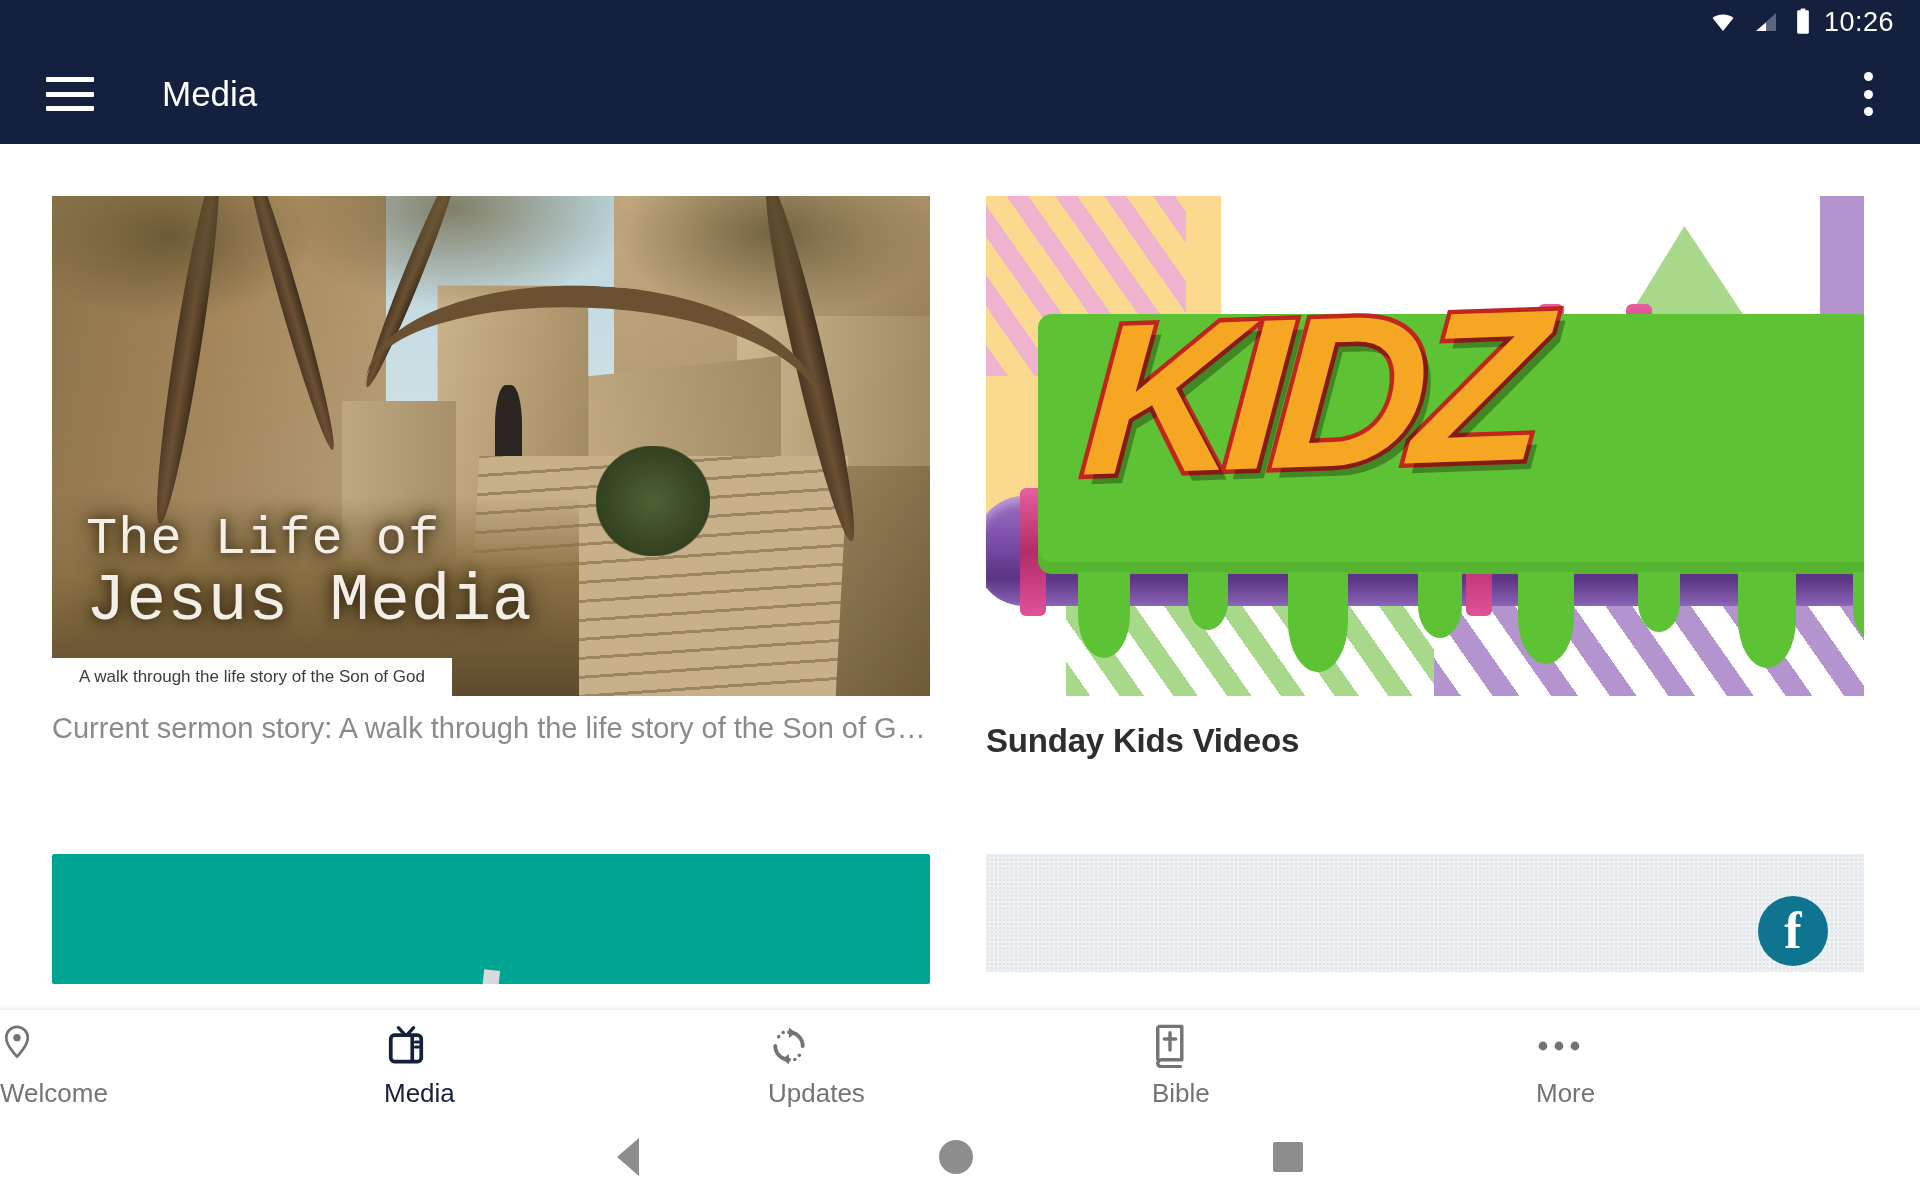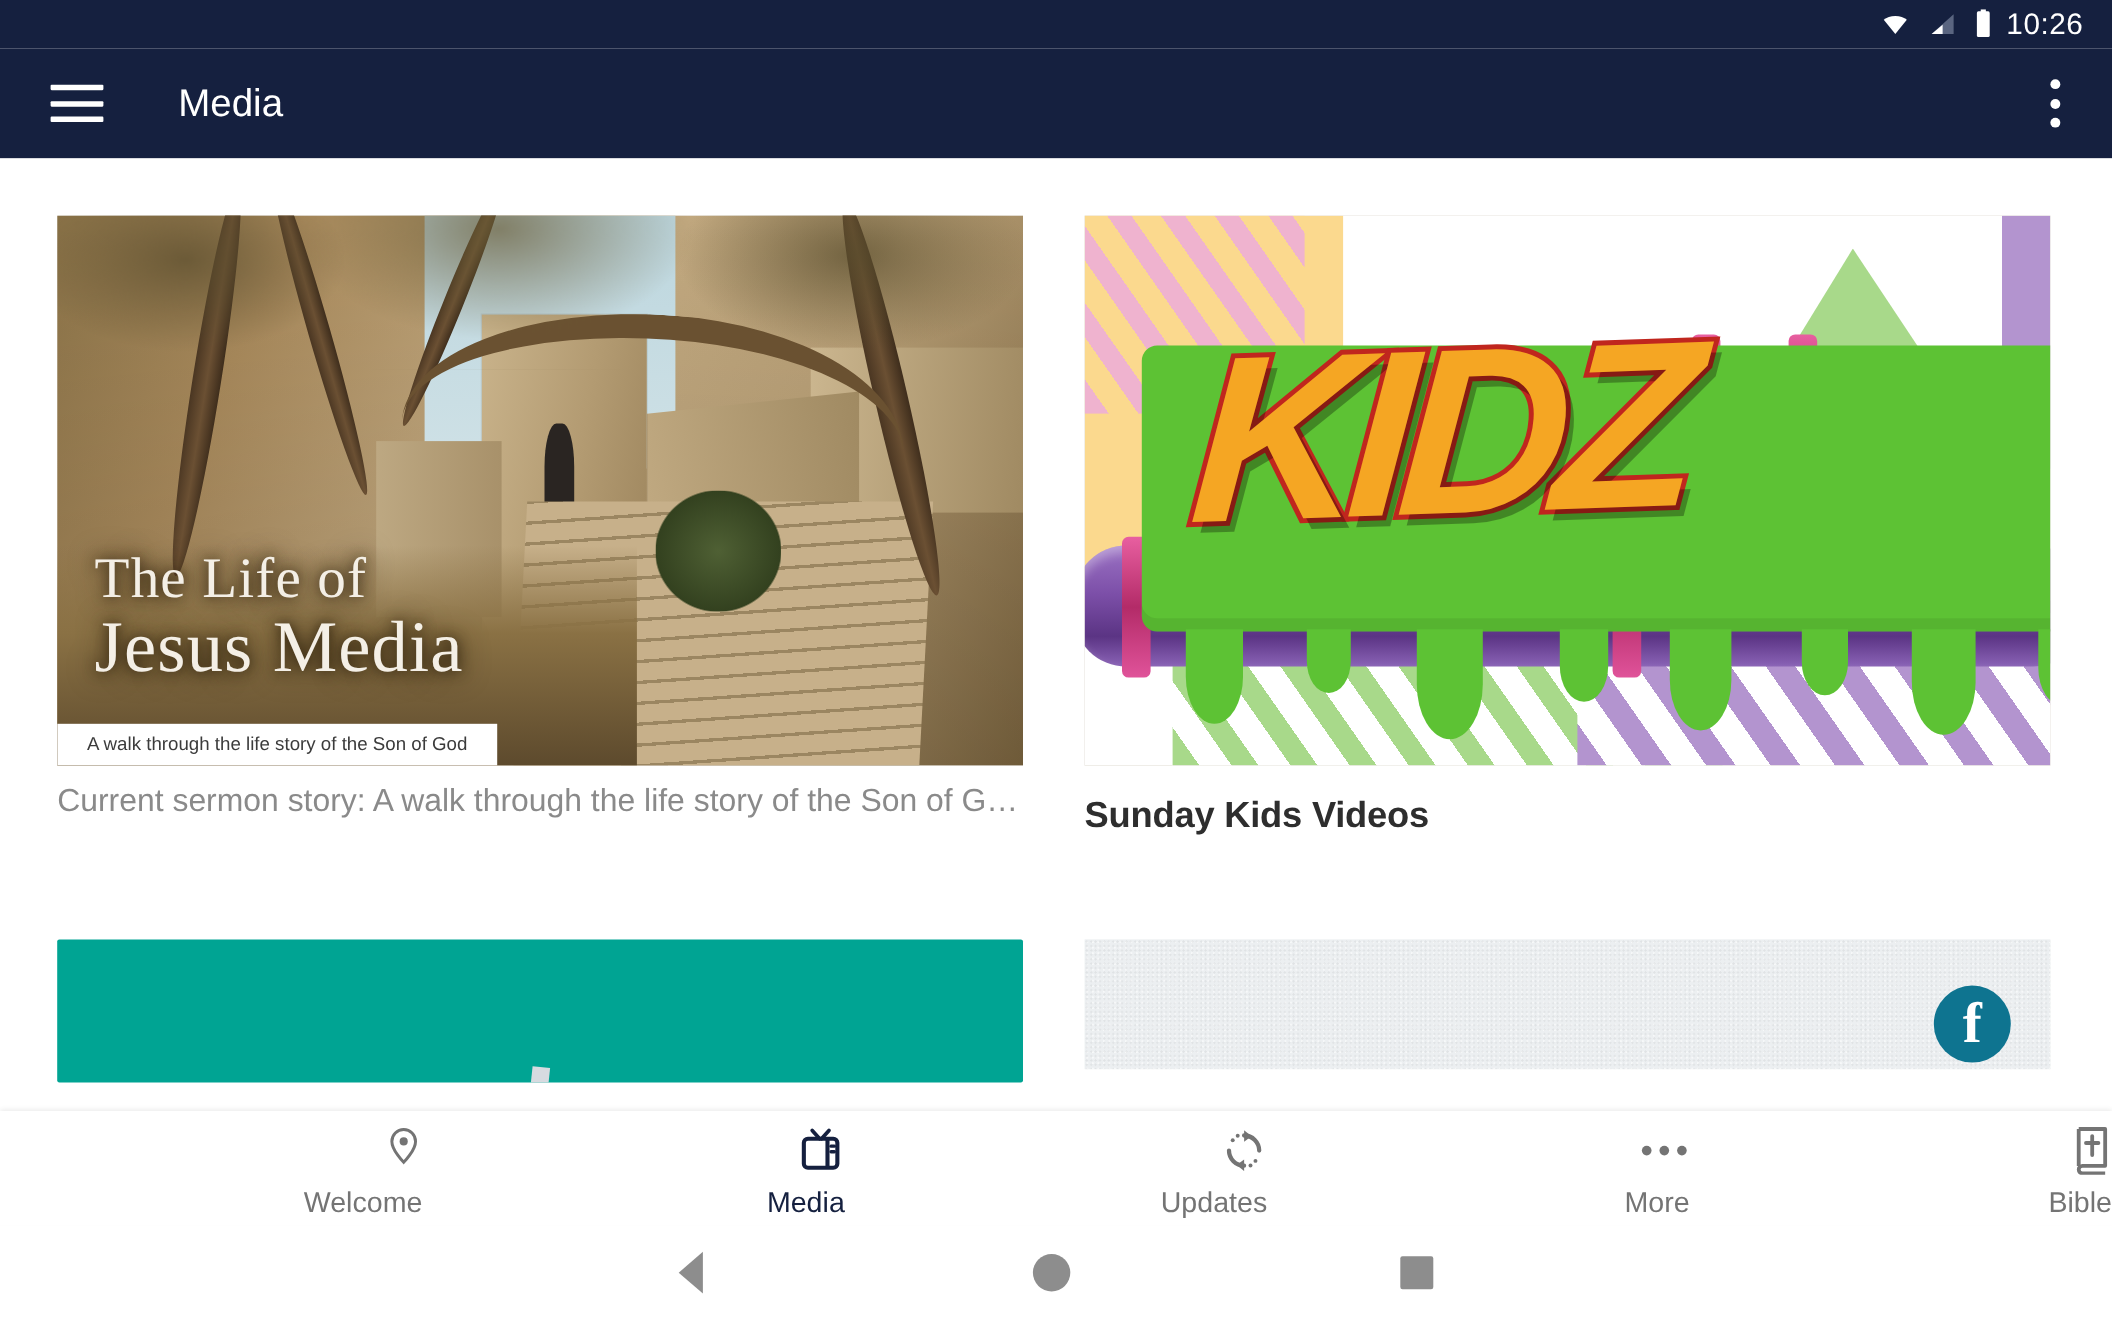--- a/index.html
+++ b/index.html
@@ -123,23 +123,23 @@
       radial-gradient(ellipse 26% 70% at 46% 36%, rgba(104,90,52,.7), rgba(104,90,52,0) 72%),
       radial-gradient(ellipse 24% 62% at 80% 48%, rgba(88,76,44,.72), rgba(88,76,44,0) 70%);
   }
   .arch-branch{
     position:absolute; left:36%; top:18%; width:52%; height:26%;
     border-top:22px solid #6a5131;
     border-radius:60% 55% 0 0 / 100% 100% 0 0;
     transform:rotate(4deg);
   }
   .jesus-title{
-    position:absolute; left:34px; bottom:74px;
+    position:absolute; left:34px; bottom:61px;
     color:#f4efe6; line-height:.98;
-    font-family:Liberation Serif, serif;
+    font-family:Liberation Mono, monospace;
     text-shadow:0 0 26px rgba(40,28,10,.95), 0 0 12px rgba(40,28,10,.9);
     letter-spacing:1px;
   }
   .jesus-title .l1{ display:block; font-size:52px; }
   .jesus-title .l2{ display:block; font-size:66px; margin-top:4px; }
   .jesus-sub{
     position:absolute; left:0; bottom:0; width:400px; height:38px;
     background:#ffffff; color:#3b3b3b; font-size:17px;
     display:flex; align-items:center; justify-content:center;
   }
@@ -244,21 +244,21 @@
   }
 
   
   .bottomnav{
     position:absolute; left:0; top:1010px; width:1920px; height:104px;
     background:#ffffff; display:flex; align-items:flex-start;
     box-shadow:0 -1px 5px rgba(0,0,0,.10);
     padding-top:14px;
   }
   .nav-item{
-    flex:1; display:flex; flex-direction:column; align-items:flex-end;
+    flex:1; display:flex; flex-direction:column; align-items:flex-start;
     gap:10px; cursor:pointer;
   }
   .nav-label{ font-size:26px; color:#747474; }
   .nav-item.active .nav-label{ color:#15203f; }
   .nav-ico{ height:44px; display:flex; align-items:center; justify-content:center;}
 
   
   .sysbar{
     position:absolute; left:0; top:1114px; width:1920px; height:86px;
     background:#ffffff; display:flex; align-items:center; justify-content:center;
@@ -420,39 +420,39 @@
         <circle cx="9.4" cy="4.6" r="1.1" fill="#747474"></circle>
         <circle cx="19.4" cy="18.8" r="1.1" fill="#747474"></circle>
         <circle cx="16.6" cy="21.4" r="1.1" fill="#747474"></circle>
       </svg>
     </div>
     <div class="nav-label">Updates</div>
   </div>
 
   <div class="nav-item">
     <div class="nav-ico">
+      <svg width="36" height="44" viewBox="0 0 22 28">
+        <path d="M3.2 1.5h15.3v21.3H5.4a2.2 2.2 0 0 0 0 4.4h13.1" fill="none" stroke="#747474" stroke-width="2.2" stroke-linejoin="round"></path>
+        <path d="M3.2 1.5v21.4" fill="none" stroke="#747474" stroke-width="2.2"></path>
+        <path d="M11 5.6v11M7.4 9.6h7.2" stroke="#747474" stroke-width="2.2" stroke-linecap="round"></path>
+      </svg>
+    </div>
+    <div class="nav-label">Bible</div>
+  </div>
+
+  <div class="nav-item">
+    <div class="nav-ico">
       <svg width="46" height="22" viewBox="0 0 46 22">
         <circle cx="7" cy="11" r="4.4" fill="#747474"></circle>
         <circle cx="23" cy="11" r="4.4" fill="#747474"></circle>
         <circle cx="39" cy="11" r="4.4" fill="#747474"></circle>
       </svg>
     </div>
     <div class="nav-label">More</div>
   </div>
 
-  <div class="nav-item">
-    <div class="nav-ico">
-      <svg width="36" height="44" viewBox="0 0 22 28">
-        <path d="M3.2 1.5h15.3v21.3H5.4a2.2 2.2 0 0 0 0 4.4h13.1" fill="none" stroke="#747474" stroke-width="2.2" stroke-linejoin="round"></path>
-        <path d="M3.2 1.5v21.4" fill="none" stroke="#747474" stroke-width="2.2"></path>
-        <path d="M11 5.6v11M7.4 9.6h7.2" stroke="#747474" stroke-width="2.2" stroke-linecap="round"></path>
-      </svg>
-    </div>
-    <div class="nav-label">Bible</div>
-  </div>
-
 </div>
 
 <div class="sysbar">
   <div class="sys-back"></div>
   <div class="sys-home"></div>
   <div class="sys-recent"></div>
 </div>
 
 </body></html>

